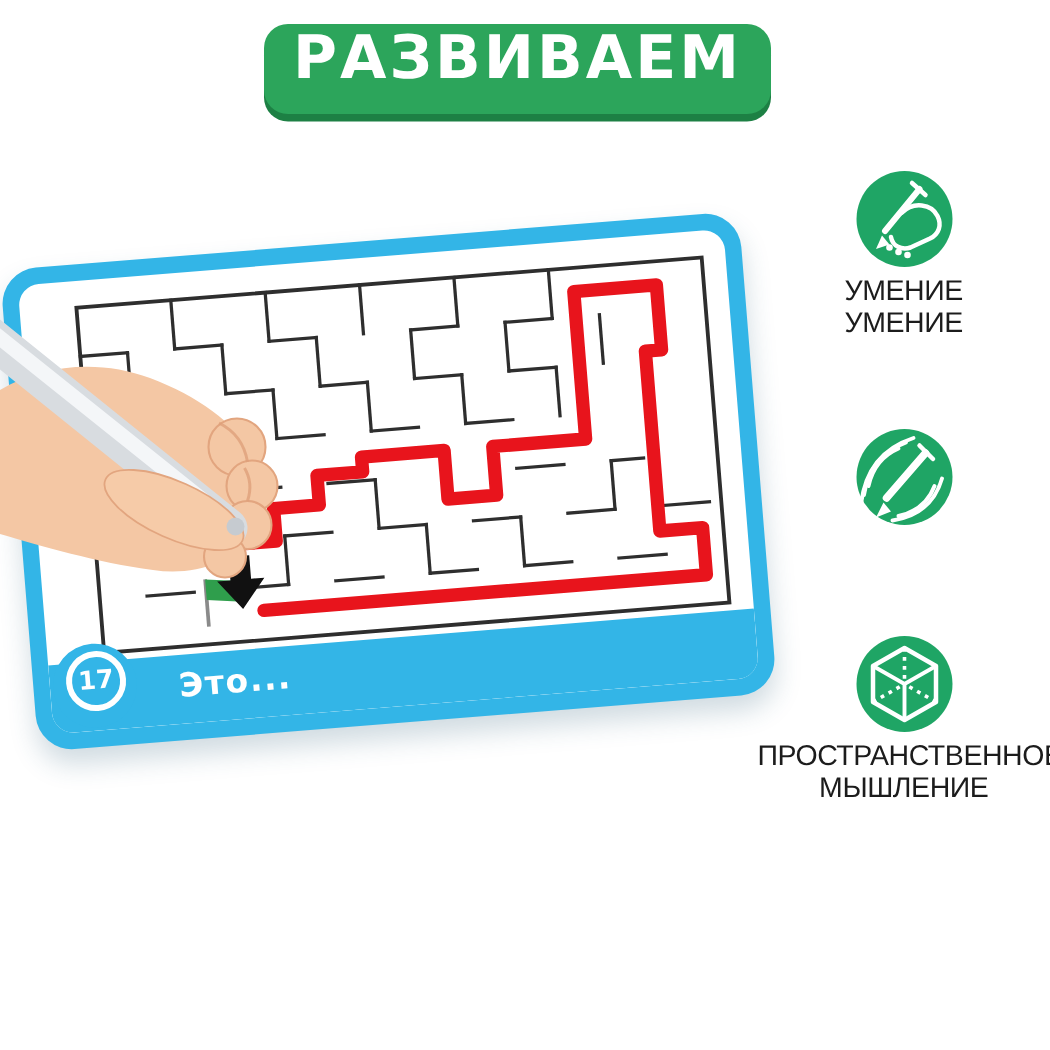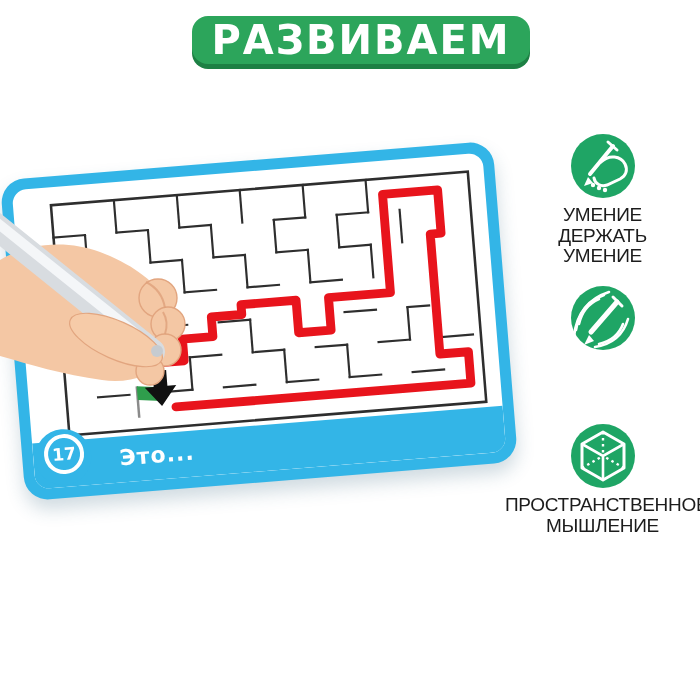--- a/index.html
+++ b/index.html
@@ -2,25 +2,25 @@
 <html><head>
 <meta charset="utf-8">
 <style>
   html,body{margin:0;padding:0;}
   body{
     width:700px;height:700px;overflow:hidden;background:#ffffff;
     font-family:"Liberation Sans", sans-serif;position:relative;
   }
   
   .banner{
-    position:absolute;left:192px;top:16px;width:338px;height:48px;
+    position:absolute;left:176px;top:16px;width:338px;height:60px;
     background:var(--banner_green,#2ca55b);
     border-radius:16px;
     box-shadow:0 5px 0 var(--banner_edge,#1d8044);
-    display:flex;align-items:center;justify-content:center;
+    display:flex;align-items:flex-start;justify-content:center;
   }
   .banner-label{
     color:#ffffff;font-family:"DejaVu Sans", sans-serif;
     font-weight:bold;font-size:40px;letter-spacing:2px;
   }
   
   .card{
     position:absolute;left:12px;top:160px;width:494px;height:322px;
     background:var(--card_blue,#33b5e7);
     border-radius:24px;padding:11px;box-sizing:border-box;
@@ -51,21 +51,21 @@
   }
   .card-caption{
     position:absolute;left:86px;top:0;height:46px;line-height:44px;
     color:#ffffff;font-family:"DejaVu Sans", sans-serif;font-weight:bold;
     font-size:22px;letter-spacing:1px;
   }
   
   .hand-svg{position:absolute;left:0;top:212px;width:225px;height:200px;z-index:5;}
   
   .feature{position:absolute;left:505px;width:195px;text-align:center;z-index:2;}
-  .f1{top:134px;} .f2{top:286px;} .f3{top:424px;}
+  .f1{top:114px;} .f2{top:286px;} .f3{top:424px;}
   .icon-circle{
     width:64px;height:64px;border-radius:50%;
     background:var(--icon_green,#1fa565);
     margin:0 auto 7px auto;display:flex;align-items:center;justify-content:center;
   }
   .feature-label{
     color:var(--text_black,#1c1c1c);font-size:19px;line-height:1.08;
     letter-spacing:-0.3px;font-weight:500;
   }
   .feature-label span{display:block;}
@@ -173,21 +173,20 @@
       <line x1="37" y1="8" x2="46" y2="16" stroke="#fff" stroke-width="3" stroke-linecap="round"></line>
       <path d="M17,43 l-4,9 l9,-3 z" fill="#fff"></path>
       <path d="M30,28 c8,-8 20,-6 24,2 c3,6 1,12 -5,15 l-13,6 c-6,2 -12,-1 -13,-7" stroke="#fff" stroke-width="3" fill="none" stroke-linecap="round"></path>
       <circle cx="22" cy="51" r="2.2" fill="#fff"></circle>
       <circle cx="28" cy="54" r="2.2" fill="#fff"></circle>
       <circle cx="34" cy="56" r="2.2" fill="#fff"></circle>
     </svg>
   </div>
   <div class="feature-label">
     <span>УМЕНИЕ</span>
-    <span>ДЕРЖАТЬ</span>
     <span>УМЕНИЕ</span>
   </div>
 </div>
 
 <div class="feature f2">
   <div class="icon-circle">
     <svg width="64" height="64" viewBox="0 0 64 64">
       <path d="M8,38 Q12,20 28,13" stroke="#fff" stroke-width="2.6" fill="none" stroke-linecap="round"></path>
       <path d="M5,44 Q9,18 33,9" stroke="#fff" stroke-width="2.6" fill="none" stroke-linecap="round"></path>
       <path d="M3,50 Q7,16 38,6" stroke="#fff" stroke-width="2.6" fill="none" stroke-linecap="round"></path>

